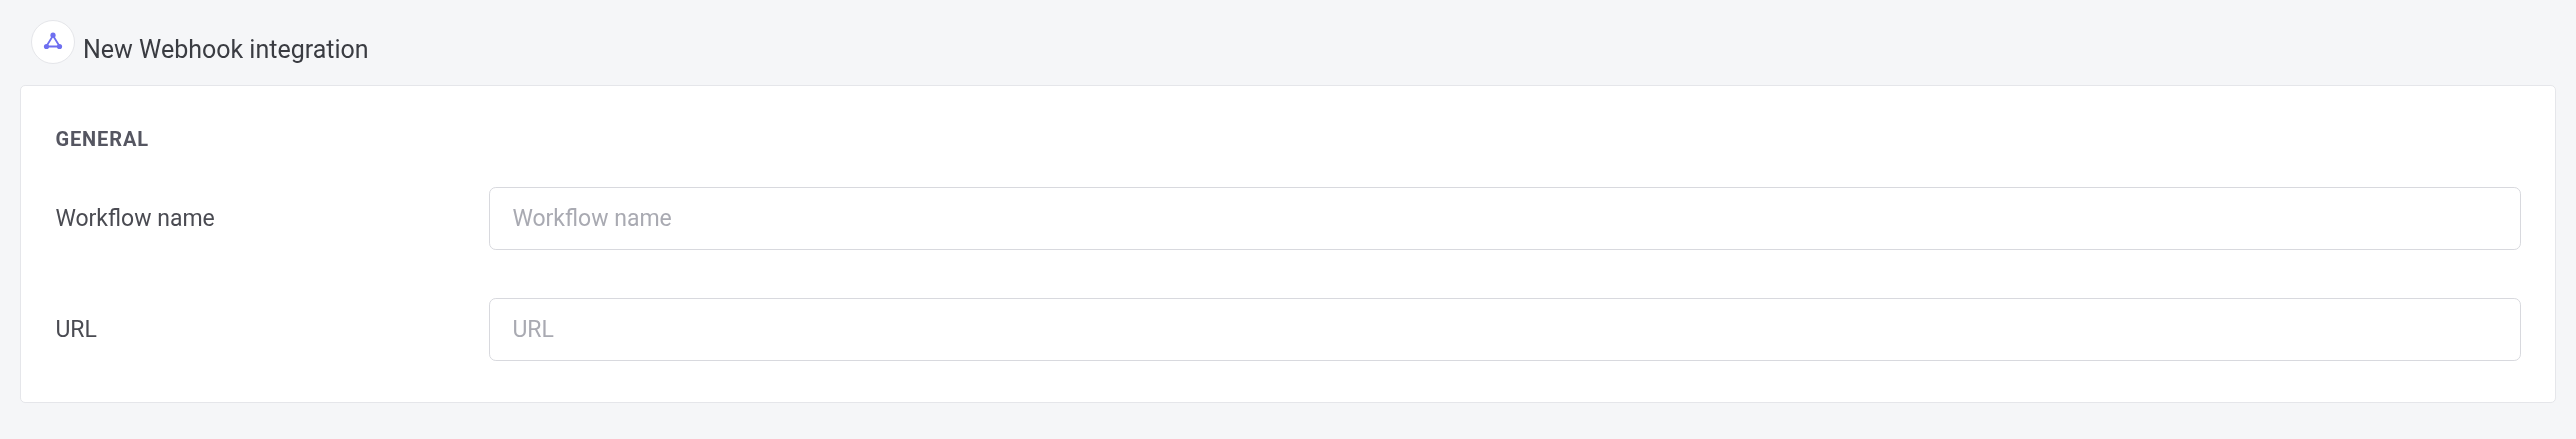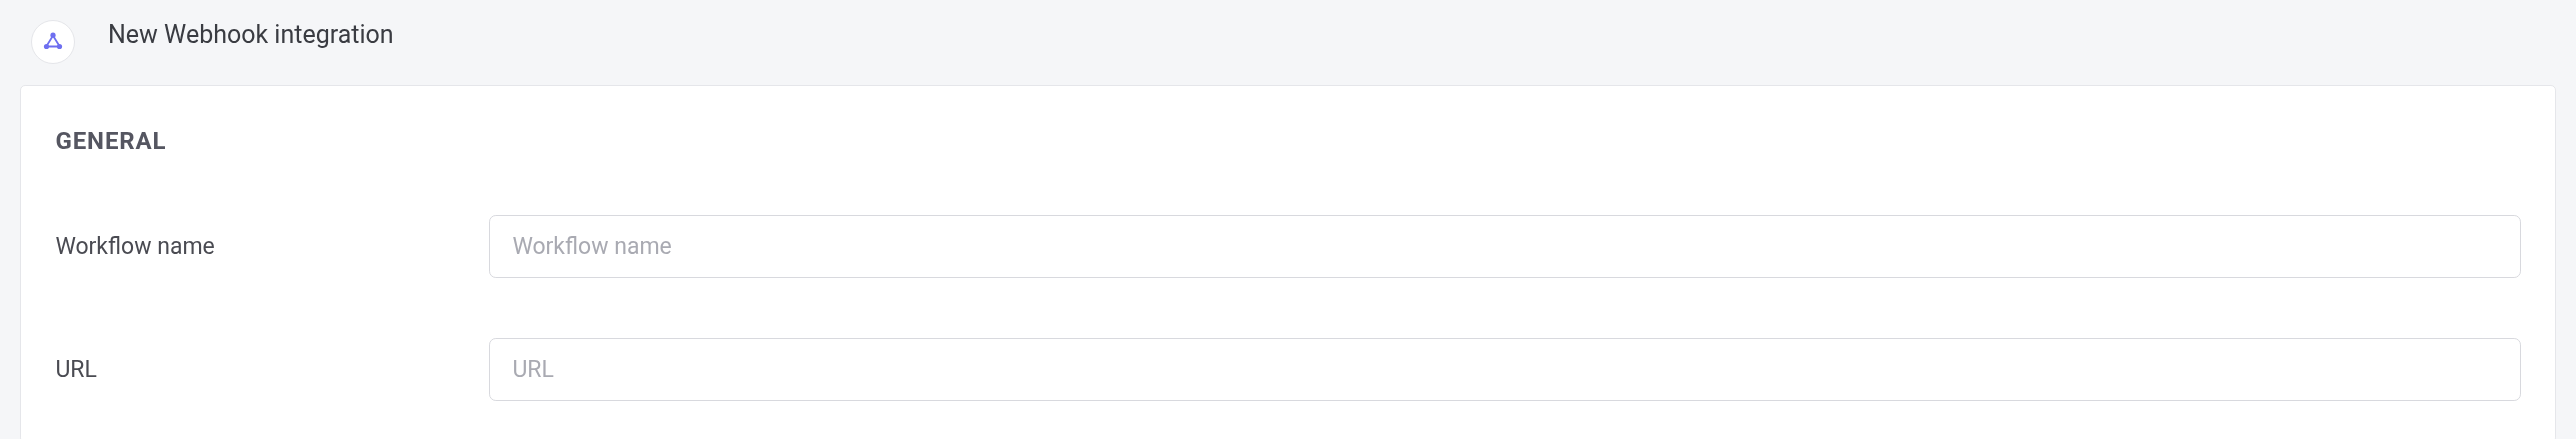--- a/index.html
+++ b/index.html
@@ -9,23 +9,23 @@
     }
     body {
       font-family: -apple-system, BlinkMacSystemFont, "Segoe UI", Roboto, Helvetica, Arial, sans-serif;
       background: #f5f6f8;
       width: 2576px;
       height: 440px;
       overflow: hidden;
     }
     .header-bar {
       display: flex;
-      align-items: flex-start;
+      align-items: flex-end;
       padding: 20.4px 31px;
-      gap: 33px;
+      gap: 8px;
     }
     .webhook-icon-wrapper {
       width: 44px;
       height: 44px;
       border-radius: 50%;
       background: #ffffff;
       border: 0.9px solid #e5e6ea;
       display: flex;
       align-items: center;
       justify-content: center;
@@ -41,30 +41,30 @@
       font-weight: 400;
     }
     .card {
       background: #ffffff;
       border: 0.9px solid #e5e6ea;
       border-radius: 5.1px;
       margin: 0 20.4px;
       padding: 41px 34px 34px 34px;
     }
     .section-title {
-      font-size: 24px;
+      font-size: 20px;
       font-weight: 700;
       color: #555661;
       letter-spacing: 0.9px;
-      margin-bottom: 60px;
+      margin-bottom: 36px;
     }
     .form-row {
       display: flex;
       align-items: center;
-      margin-bottom: 60px;
+      margin-bottom: 48px;
     }
     .form-row:last-child {
       margin-bottom: 7px;
     }
     .form-label {
       width: 434px;
       flex-shrink: 0;
       font-size: 23px;
       color: #4a4b52;
       font-weight: 400;

